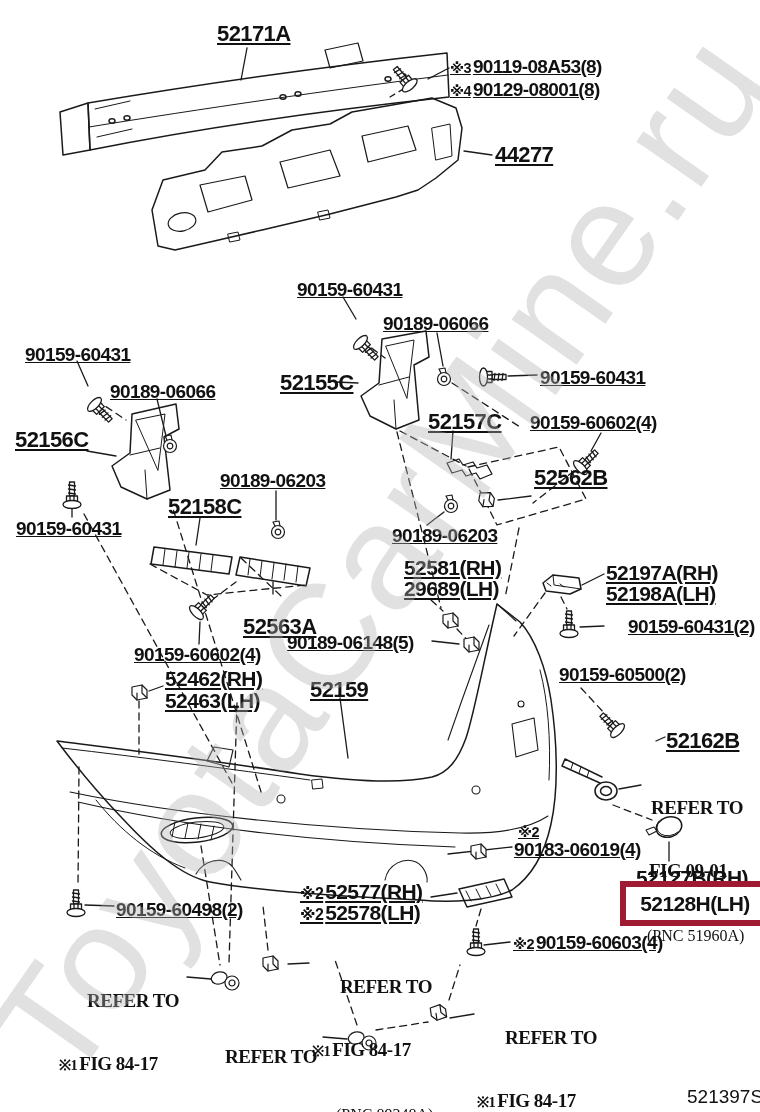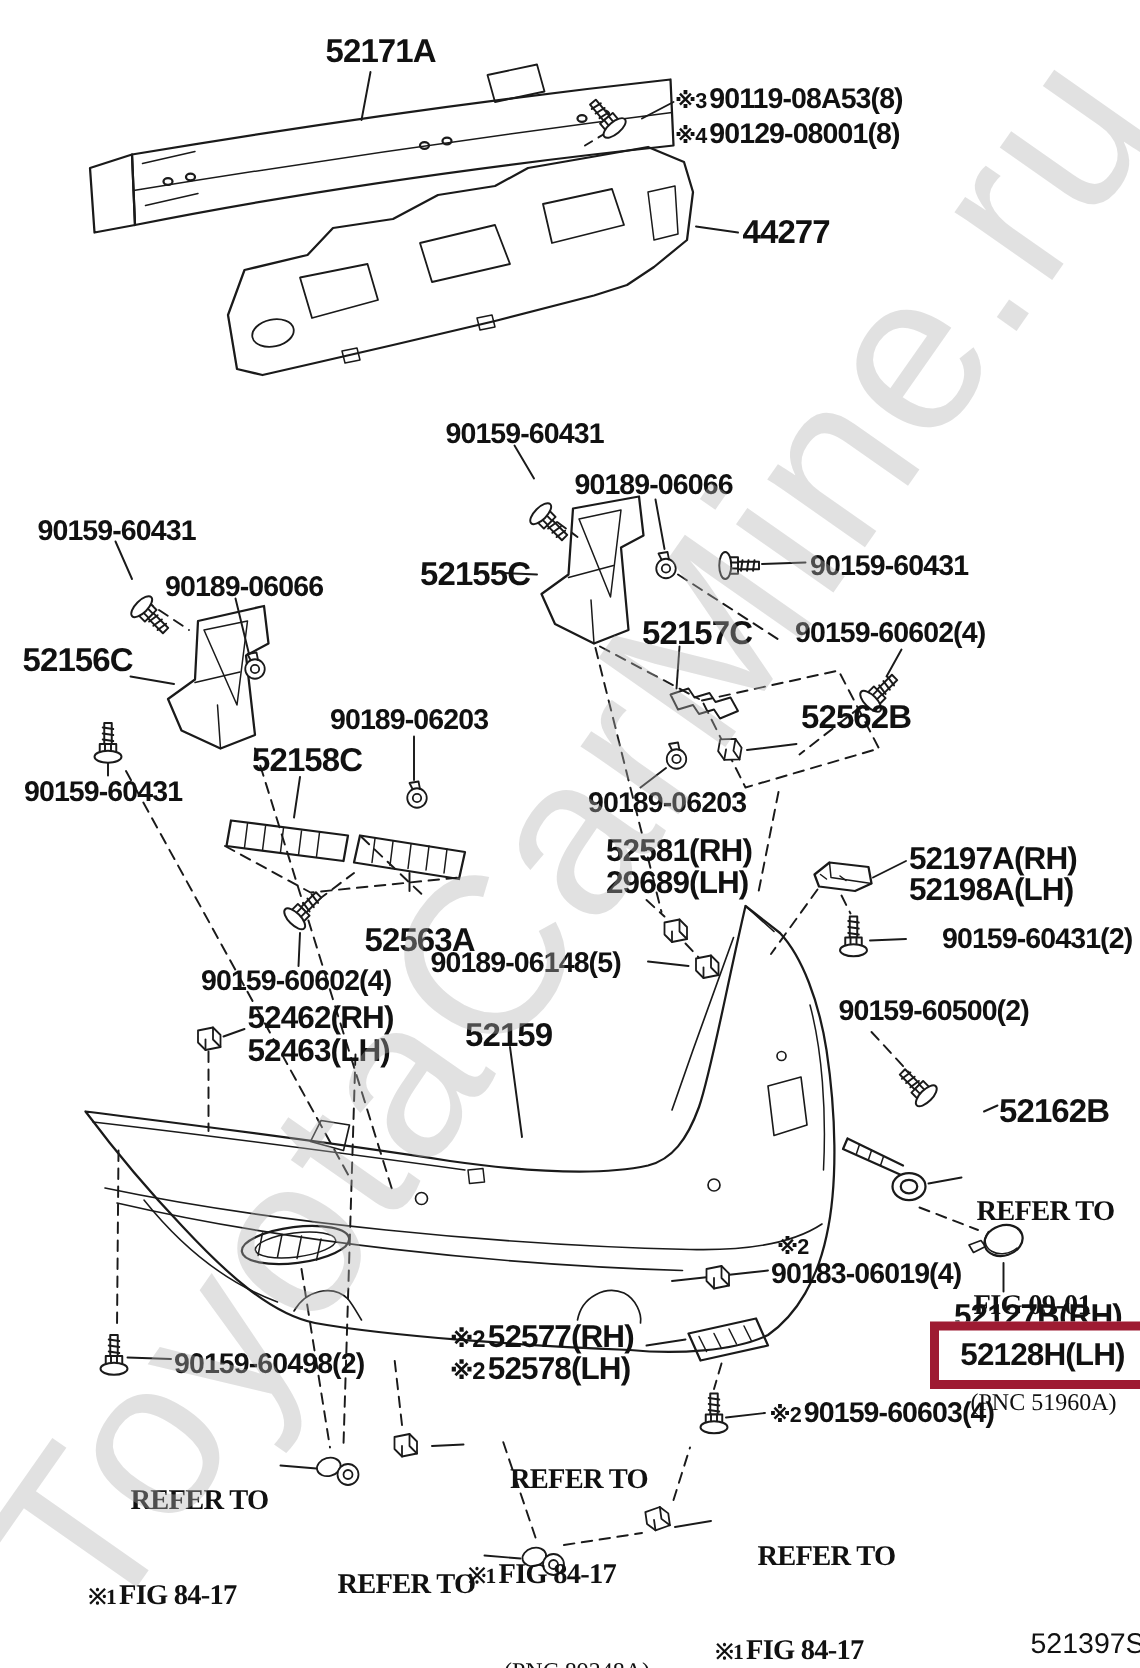--- a/index.html
+++ b/index.html
@@ -3,21 +3,21 @@
 <meta charset="utf-8">
 <style>
   html,body{margin:0;padding:0;background:#fff;}
   .canvas{position:relative;width:760px;height:1112px;background:#fff;overflow:hidden;
           font-family:"Liberation Sans","DejaVu Sans",sans-serif;color:#111;}
   .watermark{position:absolute;left:50%;top:50%;transform:translate(-50%,-50%) rotate(-55deg);
              font-size:150px;font-weight:400;letter-spacing:3px;color:rgba(175,175,175,0.38);
              white-space:nowrap;pointer-events:none;z-index:3;}
   svg.art{position:absolute;left:0;top:0;z-index:1;}
   .lbl{position:absolute;font-weight:700;font-size:19px;line-height:1.02;letter-spacing:-0.6px;
-       white-space:pre;z-index:2;}
+       white-space:pre;z-index:2;text-decoration:underline;}
   .big{font-size:22px;}
   .mid{font-size:21px;}
   .pfx{font-size:0.76em;font-weight:700;margin-right:2px;}
   .legend{position:absolute;left:487px;top:196px;font-weight:700;font-size:15px;line-height:21.6px;
           white-space:pre;z-index:2;}
   .refer{position:absolute;font-weight:700;font-size:19px;line-height:21px;letter-spacing:-0.5px;
          white-space:pre;z-index:2;font-family:Liberation Serif, serif;}
   .refer .r1{margin-left:28px;}
   .refer .r3{margin-left:24px;font-weight:400;font-size:16px;letter-spacing:0;}
   .refer.no-pfx .r1{margin-left:4px;}

